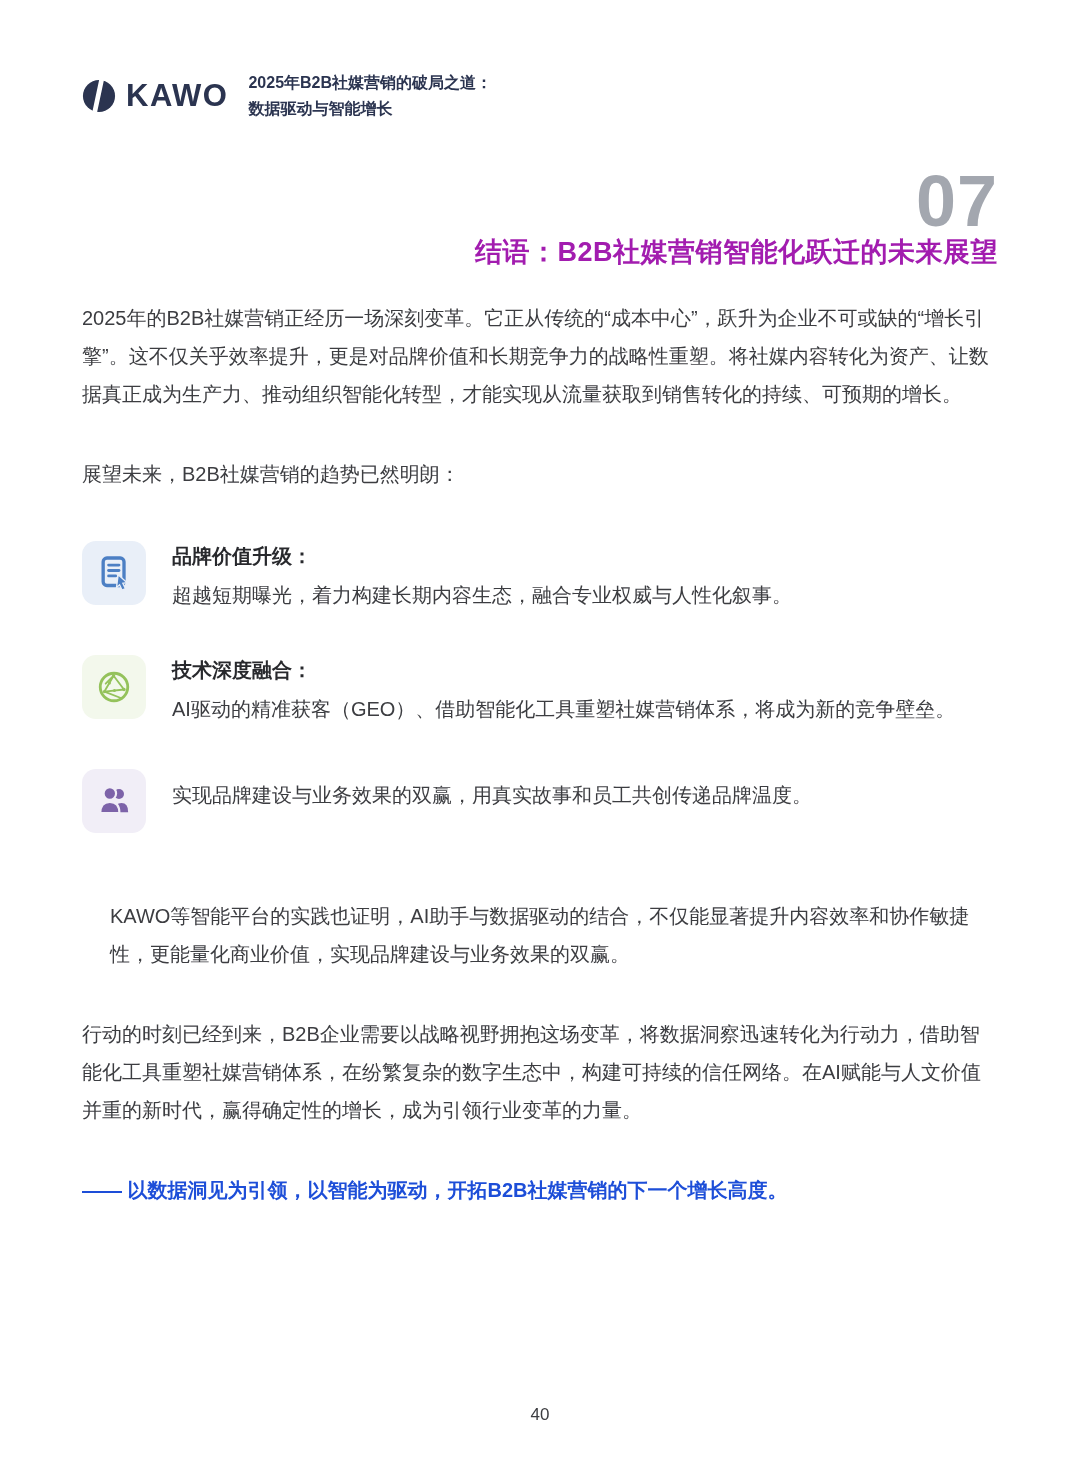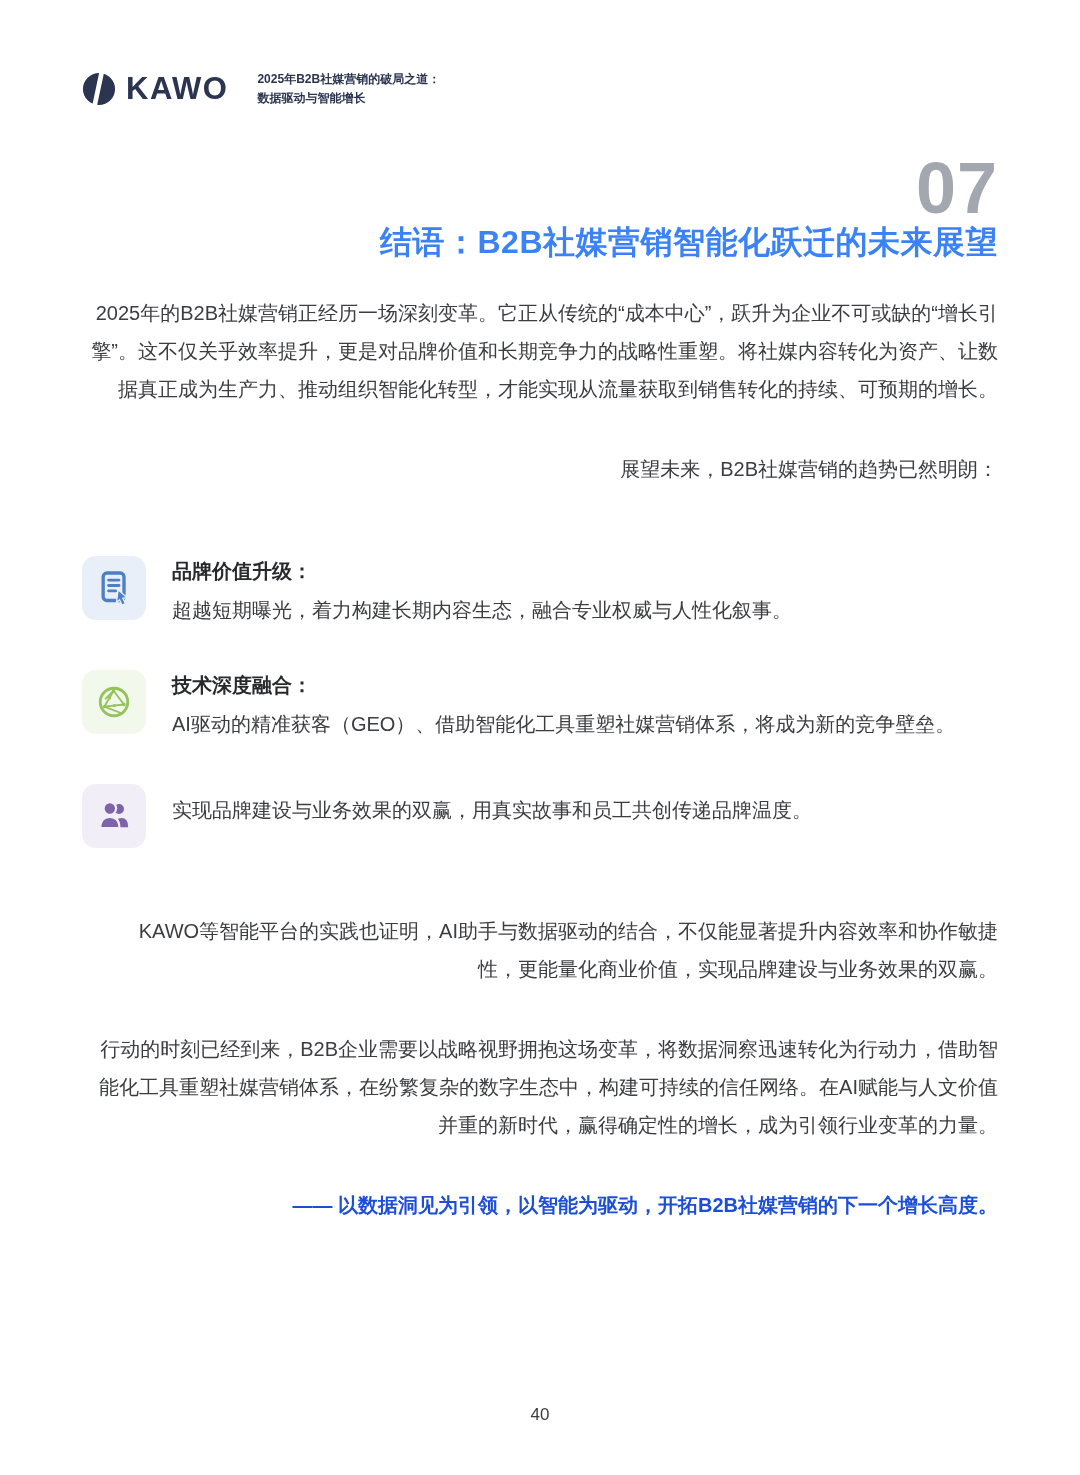--- a/index.html
+++ b/index.html
@@ -5,41 +5,41 @@
   * { margin:0; padding:0; box-sizing:border-box; }
   html,body { background:#ffffff; }
   body {
     width:1080px; height:1475px; position:relative; overflow:hidden;
     font-family:"Liberation Sans","DejaVu Sans",sans-serif;
     color:#3c3d41;
   }
   .page { padding:70px 82px 0 82px; position:relative; height:100%; }
 
   
-  .header { display:flex; align-items:center;gap:9px; }
+  .header { display:flex; align-items:center; }
   .logo { display:flex; align-items:center; gap:10px; }
   .logo-mark { width:34px; height:34px; display:block; }
   .logo-text { font-size:31px; font-weight:700; color:#2b3450; letter-spacing:1.5px; }
-  .header-sub { margin-left:20px; font-size:12px; font-weight:700; color:#2b3450; line-height:1.6; }
+  .header-sub { margin-left:20px; font-size:16px; font-weight:700; color:#2b3450; line-height:1.6; }
 
   
   .section-head { margin-top:48px; display:flex; align-items:flex-end;flex-direction:column; }
   .section-number { font-size:72px; font-weight:700; color:#a3a7af; line-height:0.9; letter-spacing:1px; }
-  .section-title { font-size:32px; font-weight:700; color:#3b82f6; padding-bottom:3px; margin-left:8px; letter-spacing:0.5px; }
+  .section-title { font-size:27px; font-weight:700; color:#a21caf; padding-bottom:3px; margin-left:8px; letter-spacing:0.5px; }
 
   
-  .para { font-size:20px; line-height:38px; color:#3c3d41;text-align:right; }
+  .para { font-size:20px; line-height:38px; color:#3c3d41; }
   .p-intro1 { margin-top:26px; }
   .p-intro2 { margin-top:42px; }
   .p-close1 { margin-top:64px;margin-left:28px; }
   .p-close2 { margin-top:42px; }
   .p-highlight { margin-top:42px; font-weight:700; color:#1d4ed8; }
 
   
-  .trends { margin-top:68px; }
+  .trends { margin-top:48px; }
   .trend { display:flex; align-items:flex-start; margin-bottom:43px; }
   .trend:last-child { margin-bottom:0; }
   .trend-iconbox {
     width:64px; height:64px; border-radius:14px; flex:0 0 64px;
     display:flex; align-items:center; justify-content:center;
   }
   .bg-blue   { background:#e9eff8; }
   .bg-green  { background:#f3f8ec; }
   .bg-pink   { background:#fcebf2; }
   .bg-purple { background:#f1eef7; }

